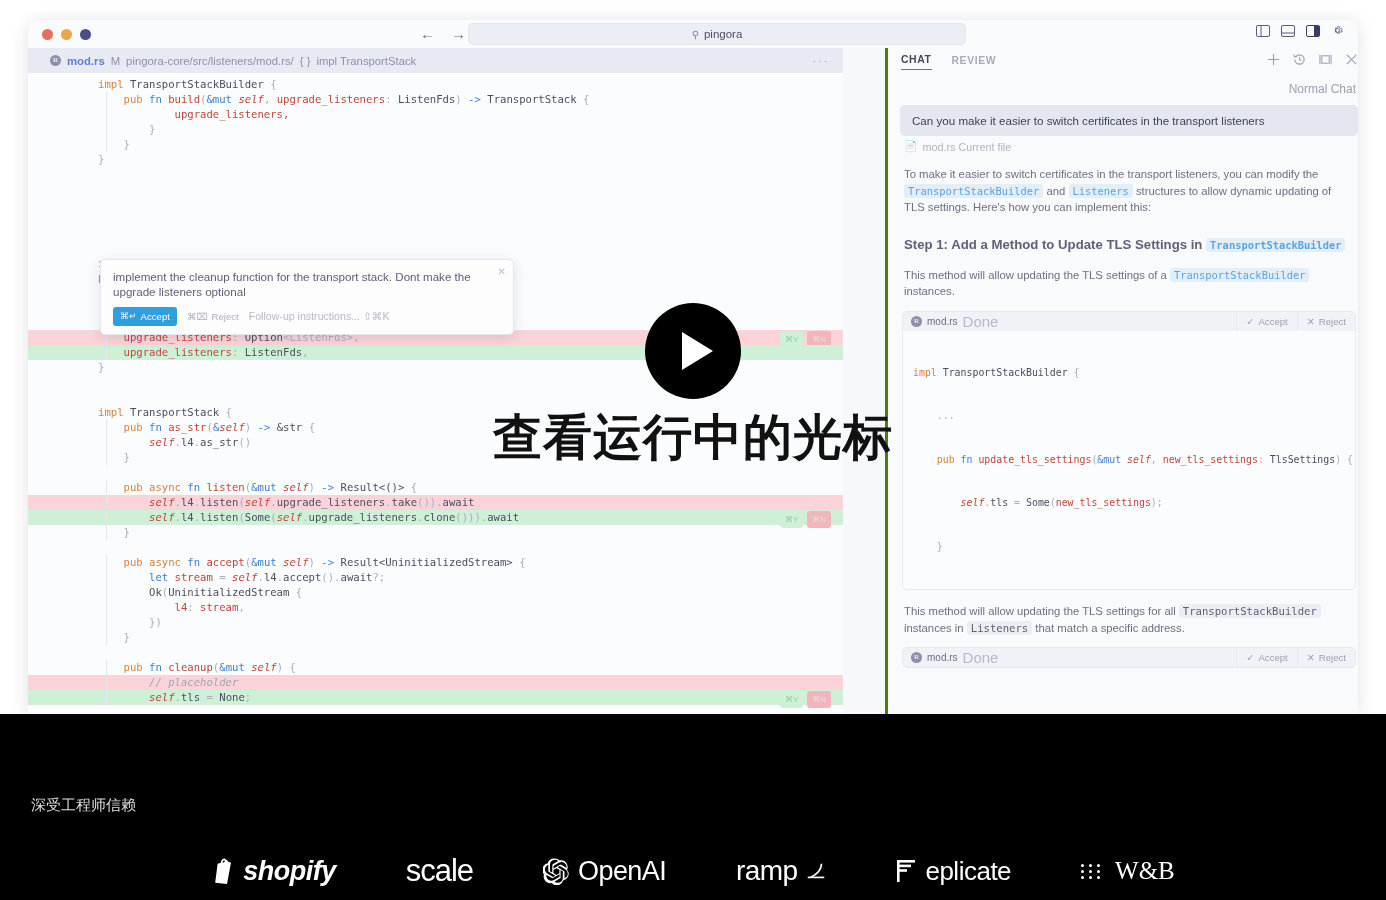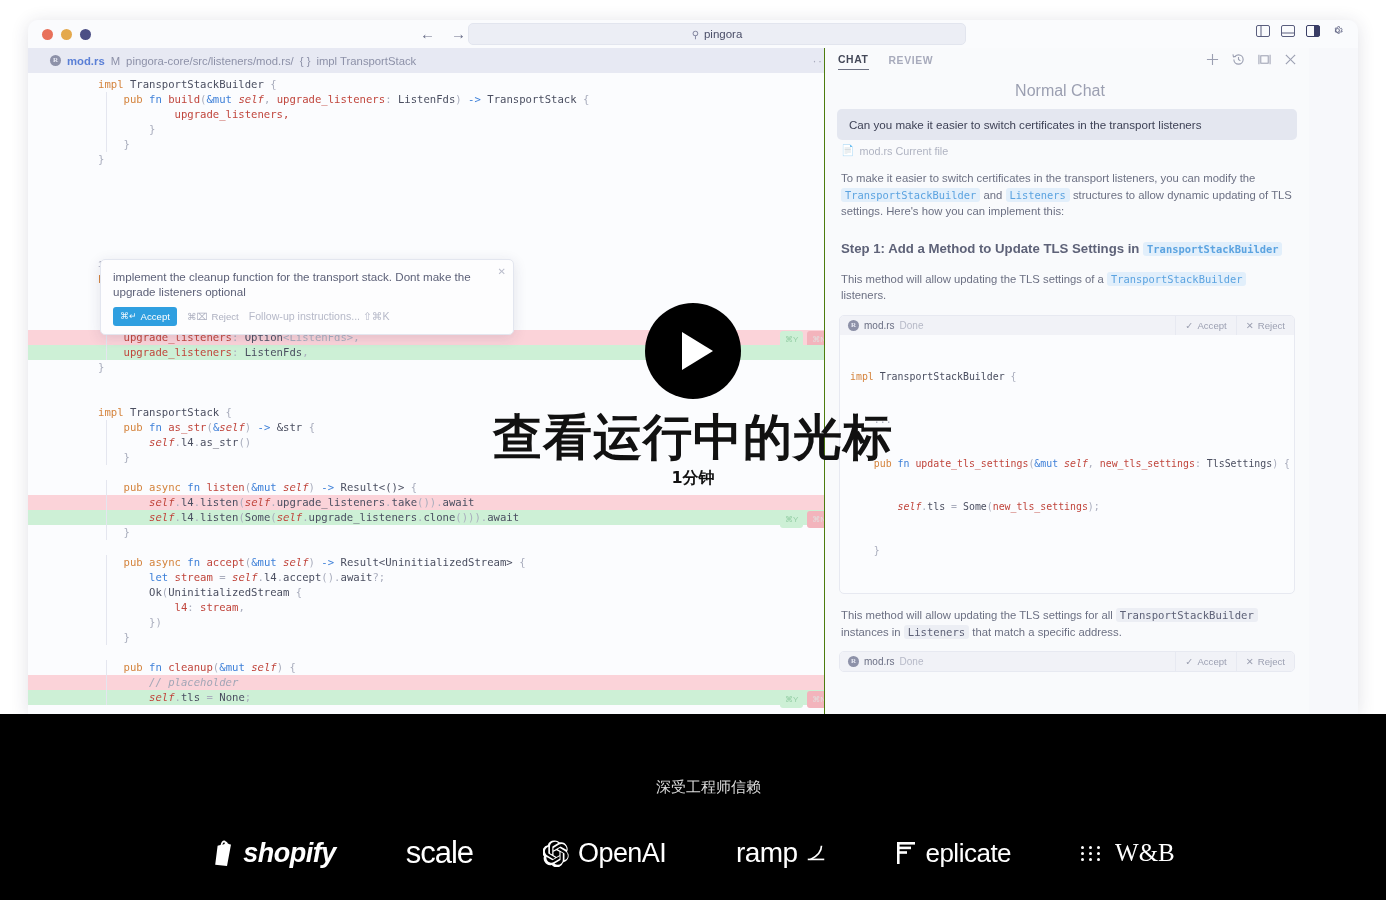--- a/index.html
+++ b/index.html
@@ -136,37 +136,37 @@
     background: #2f9fe0; color: #fff;
     font-size: 9.6px; padding: 2px 7px; border-radius: 3px;
     display: flex; align-items: center; gap: 4px;
   }
   .accept-btn .k { font-size: 9px; opacity: .92; }
   .reject-btn { font-size: 9.6px; color: #adb0c0; display: flex; gap: 4px; align-items: center;}
   .followup { font-size: 10.6px; color: #b6b9c8; }
 
   
   .chat {
-    position: absolute; left: 796px; top: 28px;
+    position: absolute; left: 857px; top: 28px;
     width: 485px; height: 666px;
     background: #f9fafc;
-    border-left: 1px solid #4d7c0f;
+    border-left: 3px solid #4d7c0f;
     overflow: hidden;
   }
   .chat-tabs {
     height: 28px; display: flex; align-items: center;
     padding-left: 13px; gap: 20px;
     position: relative;
   }
   .chat-tab { font-size: 10.4px; letter-spacing: .6px; font-weight: 700; color: #a8abbc; padding-bottom: 4px; }
   .chat-tab.active { color: #444858; border-bottom: 1.6px solid #6d7183; }
   .chat-actions { position: absolute; right: 12px; top: 5px; display: flex; gap: 13px; color: #9b9fb1; }
   .chat-actions svg { display: block; }
 
-  .normal-chat { text-align: center; padding: 6px 14px 0 0; font-size: 16px; color: #9b9fb1; }
+  .normal-chat { text-align: right; padding: 6px 14px 0 0; font-size: 12px; color: #9b9fb1; }
 
   .userbubble {
     margin: 9px 12px 0 12px;
     background: #e4e7f0;
     border-radius: 5px;
     padding: 9px 12px;
     font-size: 11.6px;
     color: #3e4256;
   }
   .used-label { padding: 14px 0 0 16px; font-size: 7.6px; letter-spacing: 1px; color: #b9bcc9; }
@@ -190,21 +190,21 @@
     border-radius: 5px;
     background: #fbfcfe;
     overflow: hidden;
   }
   .cb-head {
     height: 19px; background: #f1f2f7;
     display: flex; align-items: center; padding-left: 8px;
     font-size: 10px; color: #6b6f84; gap: 5px;
     position: relative;
   }
-  .cb-done { color: #b6b9c7; font-size: 10px; }
+  .cb-done { color: #b6b9c7; font-size: 15px; }
   .cb-actions { position: absolute; right: 0; top: 0; height: 19px; display: flex; }
   .cb-act {
     display: flex; align-items: center; gap: 4px;
     padding: 0 9px; font-size: 9.6px; color: #9b9fb1;
     border-left: 1px solid #e7e9f1; height: 19px;
   }
   .cb-body {
     font-family: "DejaVu Sans Mono", monospace;
     font-size: 9.9px; line-height: 14.5px;
     padding: 6px 0 6px 0;
@@ -241,22 +241,22 @@
     font-family: "DejaVu Sans", sans-serif;
   }
 
   
   .footer {
     position: absolute; left: 0; top: 714px;
     width: 1386px; height: 186px;
     background: #000;
   }
   .footer-title {
-    text-align: center; color: #dcdcdc;
-    font-size: 15px; padding-top: 64px;
+    color: #dcdcdc;
+    font-size: 15px; padding-top: 82px;
     font-family: "DejaVu Sans", sans-serif;
     margin-left: 31px;
   }
   .logos {
     display: flex; align-items: center; justify-content: center;
     gap: 70px; margin-top: 38px; text-decoration: underline;
   }
   .logo { color: #fff; display: flex; align-items: center; gap: 8px; }
   .logo-shopify { font-size: 27px; font-weight: 700; font-style: italic; font-family: "Liberation Sans", sans-serif; letter-spacing: -.5px;}
   .logo-scale { font-size: 31px; font-family: "Liberation Sans", sans-serif; letter-spacing: -1px; font-weight: 300;}
@@ -461,21 +461,21 @@
         <span>structures to allow dynamic updating of TLS settings. Here's how you can implement this:</span>
       </div>
 
       <div class="steph">
         <span>Step 1: Add a Method to Update TLS Settings in</span>
         <span class="icode">TransportStackBuilder</span>
       </div>
       <div class="para">
         <span>This method will allow updating the TLS settings of a</span>
         <span class="icode">TransportStackBuilder</span>
-        <span>listeners.</span>
+        <span>instances.</span>
       </div>
 
       <div class="codeblock">
         <div class="cb-head">
           <span class="rustglyph">R</span>
           <span>mod.rs</span>
           <span class="cb-done">Done</span>
           <span class="cb-actions">
             <span class="cb-act">
               <span>✓</span>
@@ -523,21 +523,20 @@
 
       </div>
 
     </div>
   </div>
 
   <div class="play">
     <span class="tri"></span>
   </div>
   <div class="ov-title">查看运行中的光标</div>
-  <div class="ov-sub">1分钟</div>
 
   <div class="footer">
     <div class="footer-title">深受工程师信赖</div>
     <div class="logos">
 
       <div class="logo">
         <svg class="shopify-bag" viewBox="0 0 24 26">
           <path d="M16.8 3.4c-.3-.9-1-1.6-2-1.8-.3-.6-.9-1-1.6-1-1.8 0-3.1 2-3.6 4.3l-2.3.7c-.7.2-.7.3-.8 1L4.2 24.8 16 26 20 4.6s-2.9-1.1-3.2-1.2zM13.2 2.2c.3.3.5.8.5 1.5v.3l-2.3.7c.4-1.5 1.1-2.4 1.8-2.5zm-2.9 9.2c-.6-.3-1-.6-1-1.1 0-.6.5-1 1.3-1 .9 0 1.7.4 1.7.4l.6-2s-.6-.5-2.2-.5c-2.2 0-3.8 1.3-3.8 3.1 0 1 .7 1.8 1.7 2.4.8.4 1.1.8 1.1 1.3 0 .6-.5 1-1.2 1-1 0-2-.5-2-.5l-.7 2s.9.6 2.4.6c2.3 0 4-1.1 4-3.2 0-1.2-.8-2-1.9-2.5z" fill="#fff"></path>
         </svg>
         <span class="logo-shopify">shopify</span>

